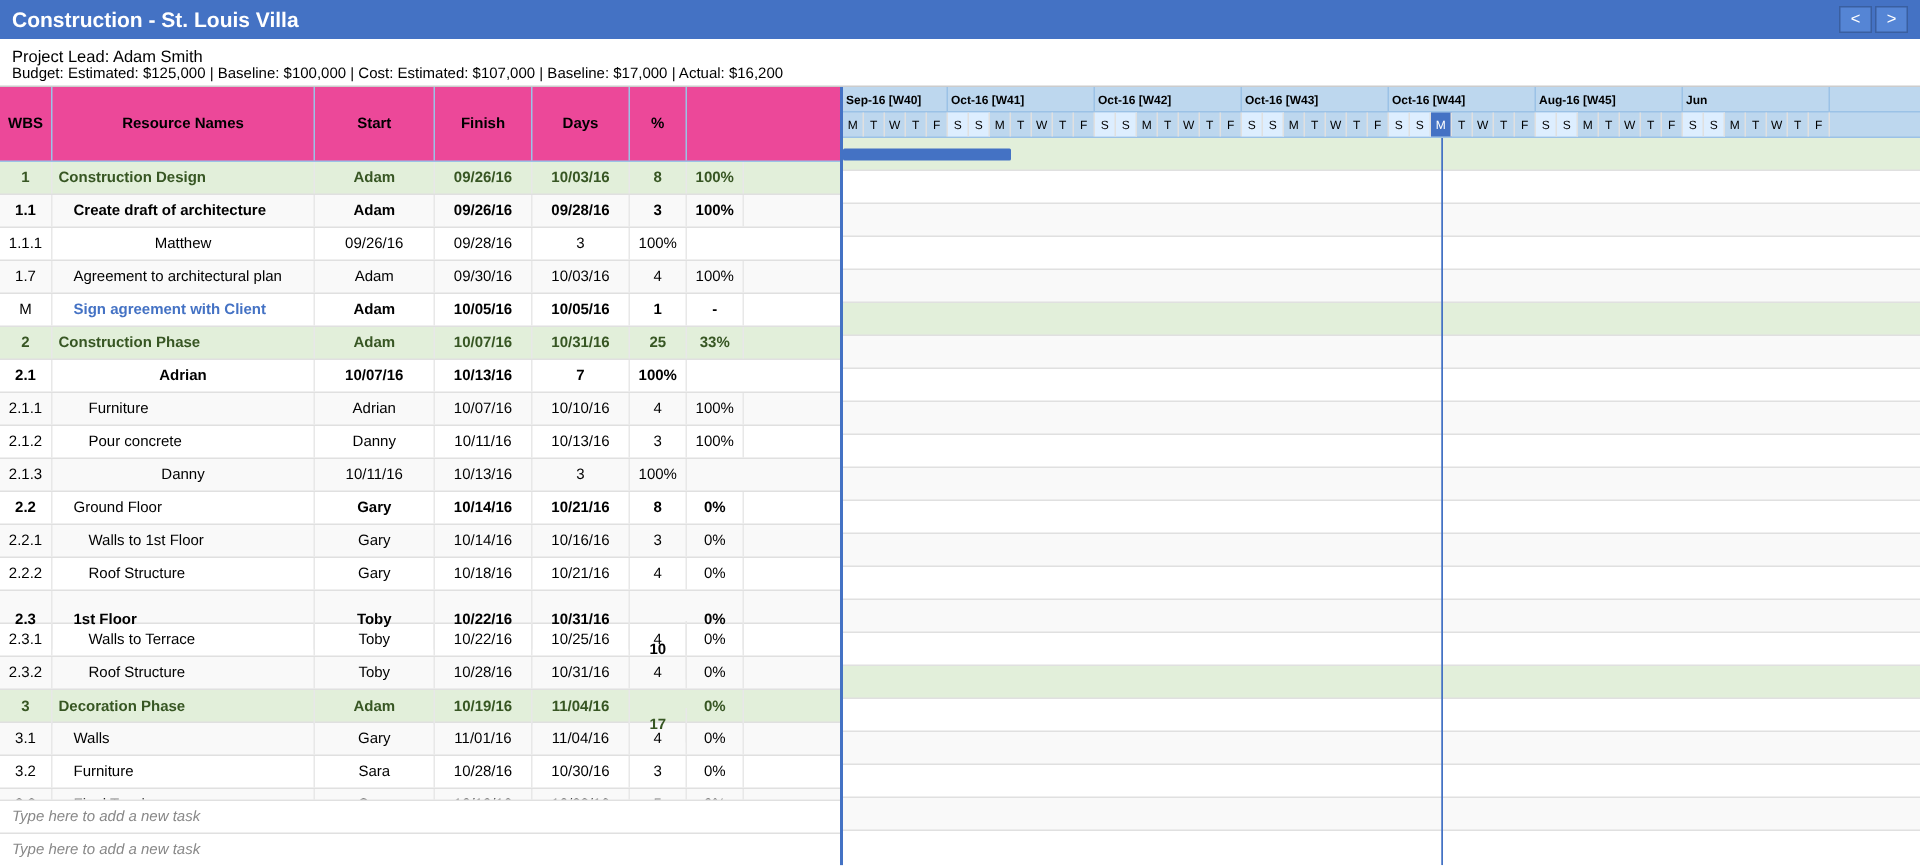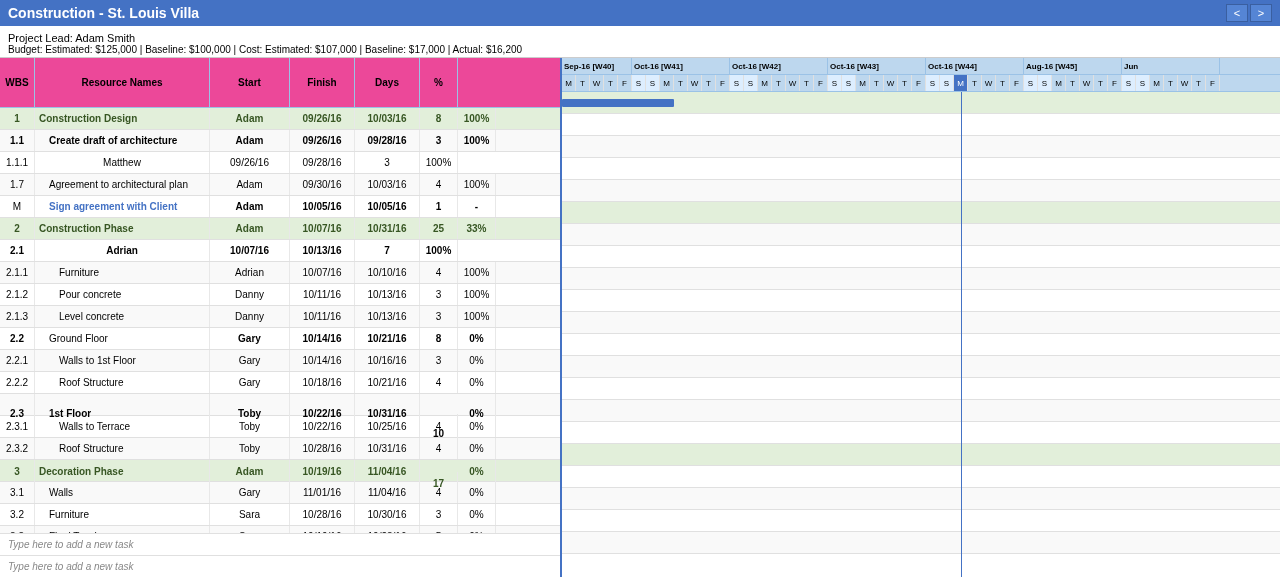--- a/index.html
+++ b/index.html
@@ -297,21 +297,20 @@
     <div class="cell wbs-cell">2.1.2</div>
     <div class="cell task-name-cell" style="padding-left:24px;">Pour concrete</div>
     <div class="cell cell-center" style="">Danny</div>
     <div class="cell cell-center" style="">10/11/16</div>
     <div class="cell cell-center" style="">10/13/16</div>
     <div class="cell cell-center" style="">3</div>
     <div class="cell cell-center" style="">100%</div>
   </div>
           <div class="row">
     <div class="cell wbs-cell">2.1.3</div>
-    <div class="cell task-name-cell" style="padding-left:24px;">Level concrete</div>
     <div class="cell cell-center" style="">Danny</div>
     <div class="cell cell-center" style="">10/11/16</div>
     <div class="cell cell-center" style="">10/13/16</div>
     <div class="cell cell-center" style="">3</div>
     <div class="cell cell-center" style="">100%</div>
   </div>
           <div class="row row-summary">
     <div class="cell wbs-cell">2.2</div>
     <div class="cell task-name-cell" style="padding-left:14px;font-weight:normal;">Ground Floor</div>
     <div class="cell cell-center" style="font-weight:bold;">Gary</div>

